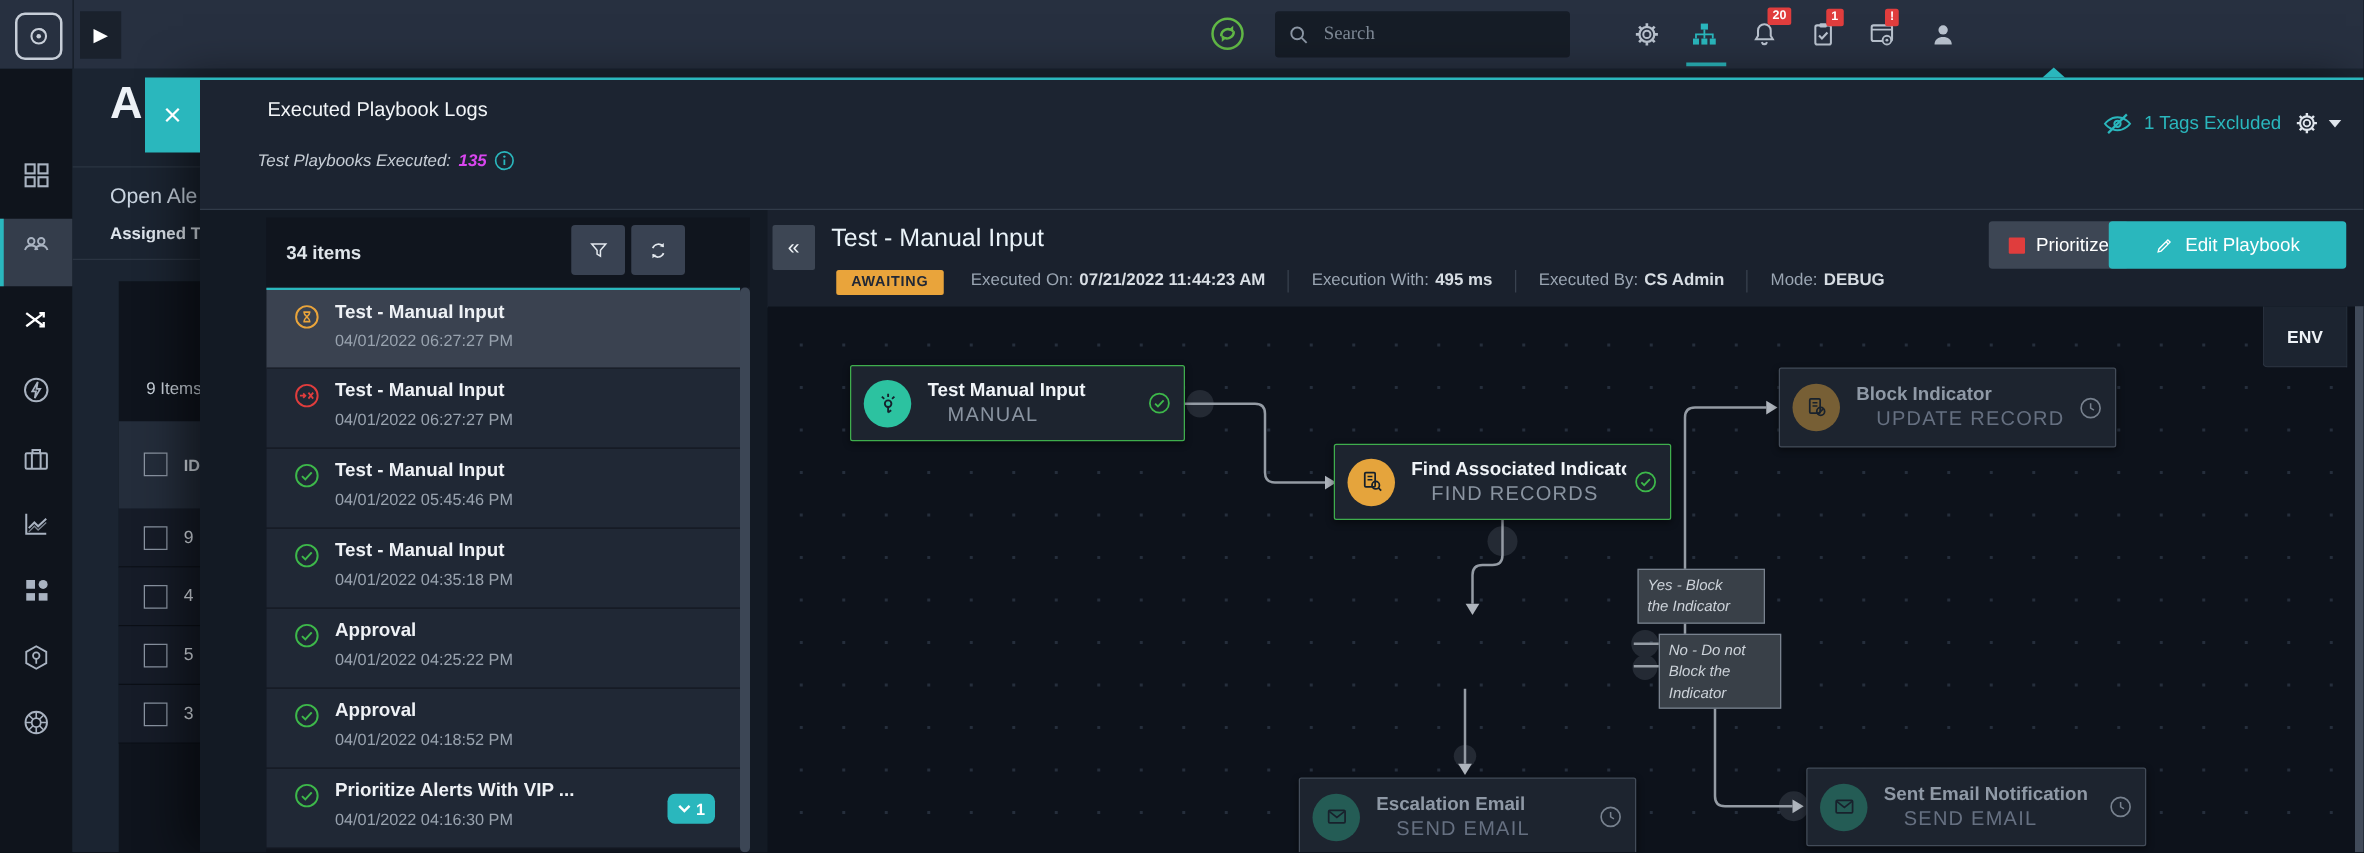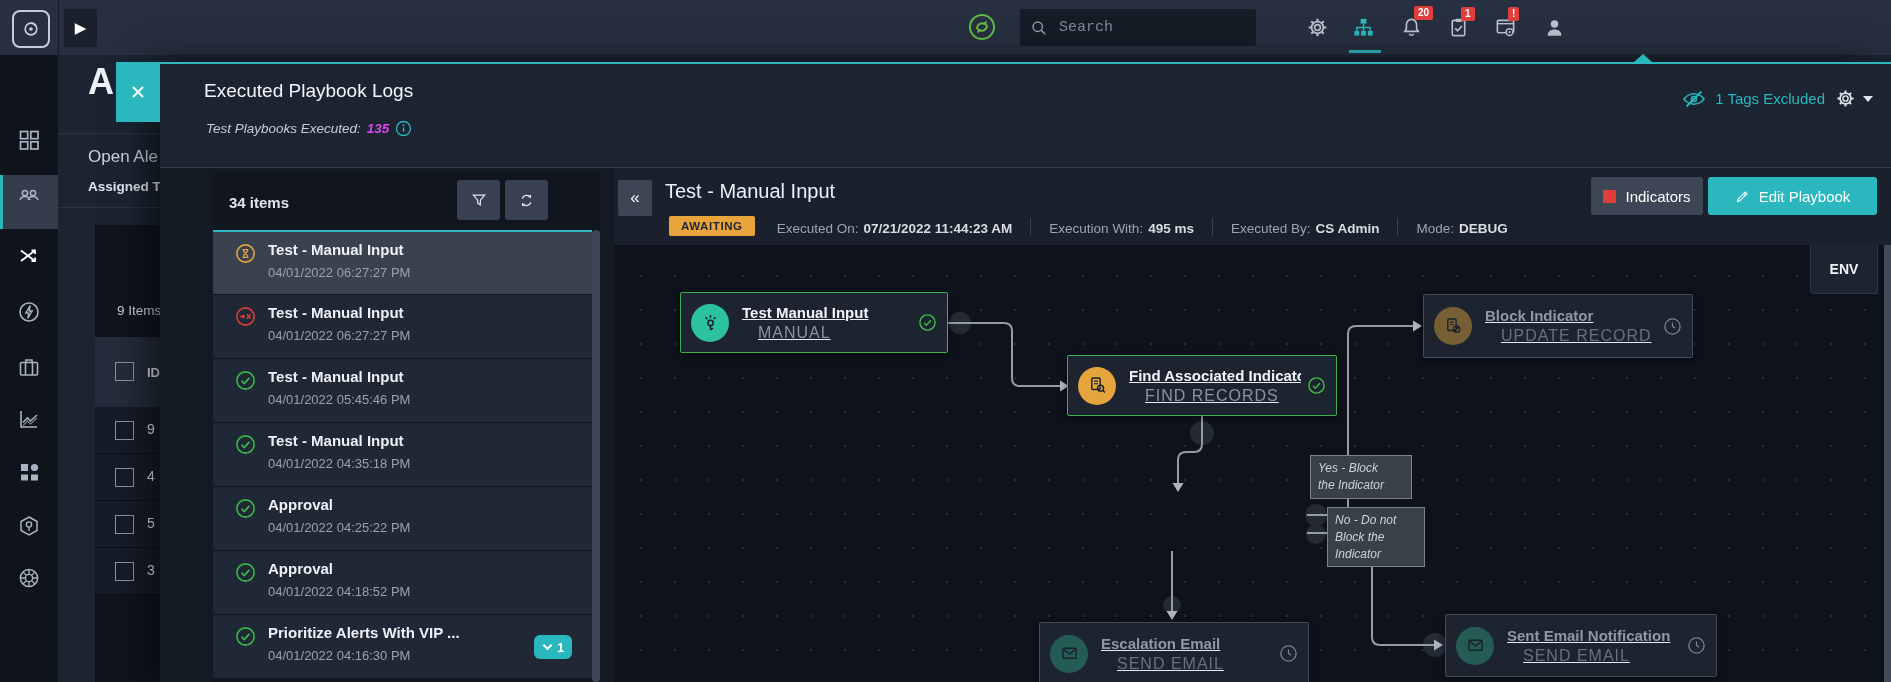--- a/index.html
+++ b/index.html
@@ -11,21 +11,21 @@
   .navbar{position:absolute;left:0;top:0;width:1891px;height:55px;background:#273040;}
   .nav-divider{position:absolute;left:58px;top:0;width:1px;height:55px;background:#151b24;}
   .logo-box{position:absolute;left:12px;top:10px;width:34px;height:34px;border:2px solid #c7ced8;
             border-radius:8px;display:flex;align-items:center;justify-content:center;}
   .play-btn{position:absolute;left:64px;top:9px;width:33px;height:38px;background:#1a212c;
             color:#fff;font-size:15px;display:flex;align-items:center;justify-content:center;cursor:pointer;}
   .nav-ic{position:absolute;top:16px;width:23px;height:23px;color:#b9c2ce;cursor:pointer;}
   .search-box{position:absolute;left:1020px;top:9px;width:236px;height:37px;background:#161d27;
               border-radius:3px;display:flex;align-items:center;padding:0 10px;box-sizing:border-box;gap:9px;}
   .search-box input{background:transparent;border:none;outline:none;color:#7dd3fc;font-size:15px;
-              font-family:Liberation Mono, monospace;width:170px;}
+              font-family:Liberation Serif, serif;width:170px;}
   .search-box input::placeholder{color:#7e8996;}
   .red-badge{position:absolute;background:var(--danger,#e03d3d);color:#fff;font-size:10px;font-weight:bold;
              border-radius:2px;padding:2px 4px;line-height:10px;z-index:3;}
   .active-underline{position:absolute;left:1349px;top:50px;width:32px;height:3px;background:var(--accent,#2ab7bd);}
 
   
   .rail{position:absolute;left:0;top:55px;width:58px;height:627px;background:#0f141c;}
   .rail-ic{position:absolute;left:17px;width:24px;height:24px;color:#a9b3c1;cursor:pointer;}
   .rail-active{position:absolute;left:0;top:120px;width:58px;height:54px;background:#343d4b;}
   .rail-active-bar{position:absolute;left:0;top:0;width:3px;height:54px;background:var(--accent,#2ab7bd);}
@@ -48,21 +48,21 @@
   .pg-rowval{position:absolute;left:52px;top:14px;font-size:14px;color:#dfe5ec;}
 
   
   .modal{position:absolute;left:160px;top:62px;right:0;bottom:0;background:#1c2431;
          border-top:2px solid var(--accent,#2ab7bd);box-shadow:-14px 0 34px rgba(0,0,0,.5);}
   .modal-pointer{position:absolute;left:1474px;top:-10px;width:0;height:0;
          border-left:9px solid transparent;border-right:9px solid transparent;
          border-bottom:8px solid var(--accent,#2ab7bd);}
   .close-btn{position:absolute;left:-44px;top:-2px;width:44px;height:60px;background:var(--accent,#2ab7bd);
          color:#fff;font-size:20px;display:flex;align-items:center;justify-content:center;cursor:pointer;}
-  .m-title{position:absolute;left:44px;top:16px;font-size:19px;color:#f2f5f8;}
+  .m-title{position:absolute;left:54px;top:16px;font-size:16px;color:#f2f5f8;}
   .m-sub{position:absolute;left:46px;top:56px;font-size:13.5px;font-style:italic;color:#c6cdd5;
          display:flex;align-items:center;gap:6px;}
   .m-sub b{color:#d946ef;}
   .m-right{position:absolute;right:18px;top:24px;display:flex;align-items:center;gap:10px;}
   .tags-link{color:var(--accent,#2ab7bd);font-size:15px;cursor:pointer;display:flex;align-items:center;gap:9px;}
   .caret{width:0;height:0;border-left:5px solid transparent;border-right:5px solid transparent;
          border-top:6px solid #dfe5ec;margin-left:2px;}
   .m-headline{position:absolute;left:0;top:103px;width:100%;height:1px;background:#313b49;}
   .m-body{position:absolute;left:0;top:104px;right:0;bottom:0;background:#131a24;}
 
@@ -85,42 +85,42 @@
             justify-content:center;gap:4px;cursor:pointer;}
   .lp-scroll{position:absolute;right:0;top:56px;width:8px;bottom:0;background:#171d27;}
   .lp-thumb{position:absolute;left:0;top:0;width:8px;height:100%;background:#3c4655;border-radius:4px;cursor:pointer;}
 
   
   .detail{position:absolute;left:454px;top:0;right:0;bottom:0;}
   .d-header{position:absolute;left:0;top:0;right:0;height:77px;background:#1a212d;border-bottom:1px solid #313b49;}
   .collapse-btn{position:absolute;left:4px;top:12px;width:34px;height:36px;background:#3d4654;border-radius:2px;
             color:#eef2f6;font-size:17px;display:flex;align-items:center;justify-content:center;cursor:pointer;}
   .d-title{position:absolute;left:51px;top:12px;font-size:20px;color:#e9f2f8;}
-  .d-info{position:absolute;left:55px;top:48px;display:flex;align-items:flex-end;font-size:13.5px;color:#9aa5b2;}
+  .d-info{position:absolute;left:55px;top:48px;display:flex;align-items:flex-start;font-size:13.5px;color:#9aa5b2;}
   .await-badge{background:var(--warning,#e9a43b);color:#212836;font-weight:bold;font-size:11.5px;
             letter-spacing:.6px;padding:4px 12px;border-radius:2px;margin-right:22px;}
   .d-info b{color:#d7dde3;font-weight:bold;margin-left:5px;}
   .d-sep{width:1px;height:18px;background:#39424f;margin:0 18px;}
   .btn{position:absolute;top:9px;height:38px;border-radius:3px;display:flex;align-items:center;
        justify-content:center;gap:9px;font-size:15px;color:#fff;cursor:pointer;box-sizing:border-box;}
   .btn-terminate{right:188px;width:112px;background:#3d4654;}
   .btn-terminate .sq{width:13px;height:13px;background:var(--danger,#e03d3d);border-radius:1px;}
-  .btn-edit{right:14px;width:169px;background:var(--accent,#2ab7bd);align-items:center;}
+  .btn-edit{right:14px;width:190px;background:var(--accent,#2ab7bd);align-items:center;}
 
   
   .canvas{position:absolute;left:0;top:77px;right:7px;bottom:0;background:#0d121b;overflow:hidden;
           background-image:radial-gradient(circle,#252e3c 1.2px,transparent 1.4px);
           background-size:34px 34px;background-position:10px 14px;}
   .env-tab{position:absolute;left:1196px;top:0;width:66px;height:48px;background:#1c2430;
            border:1px solid #2c3542;border-top:none;border-radius:0 0 0 4px;color:#eef2f6;
            font-size:14px;font-weight:bold;display:flex;align-items:center;justify-content:center;cursor:pointer;}
   .edges{position:absolute;left:0;top:0;}
   .node{position:absolute;height:61px;background:#1d242f;border:1px solid #434c59;border-radius:2px;
         display:flex;align-items:center;padding:0 10px;box-sizing:border-box;cursor:pointer;
-        box-shadow:0 2px 6px rgba(0,0,0,.45);text-decoration:underline;}
+        box-shadow:0 2px 6px rgba(0,0,0,.45);}
   .node.success{border-color:#3fae4d;}
   .node.awaiting{border-color:#c08a2d;}
   .bubble{width:38px;height:38px;border-radius:50%;display:flex;align-items:center;
           justify-content:center;color:#15202b;flex:none;}
   .node.pending .bubble{opacity:.55;}
   .ntexts{margin-left:13px;flex:1;min-width:0;}
   .ntitle{display:block;font-size:15px;font-weight:bold;color:#f0f4f8;white-space:nowrap;overflow:hidden;}
   .nsub{display:block;font-size:16px;letter-spacing:1px;color:#8a94a1;margin-top:3px;white-space:nowrap;margin-left:16px;}
   .node.pending .ntitle{color:#8f99a6;}
   .node.pending .nsub{color:#667081;}
@@ -481,21 +481,21 @@
             <b>495 ms</b>
             <span class="d-sep"></span>
             <span>Executed By:</span>
             <b>CS Admin</b>
             <span class="d-sep"></span>
             <span>Mode:</span>
             <b>DEBUG</b>
           </div>
           <div class="btn btn-terminate">
             <span class="sq"></span>
-            <span>Indicators</span>
+            <span>Prioritize</span>
           </div>
           <div class="btn btn-edit">
             <span>
               <svg width="15" height="15" viewBox="0 0 24 24">
                   <path d="M5 16.2 4 20l3.8-1L19.3 7.5 16.5 4.7z" fill="none" stroke="#fff" stroke-width="1.7"></path>
                   <path d="M14.2 7l2.8 2.8" stroke="#fff" stroke-width="1.7"></path>
                 </svg>
             </span>
             <span>Edit Playbook</span>
           </div>

